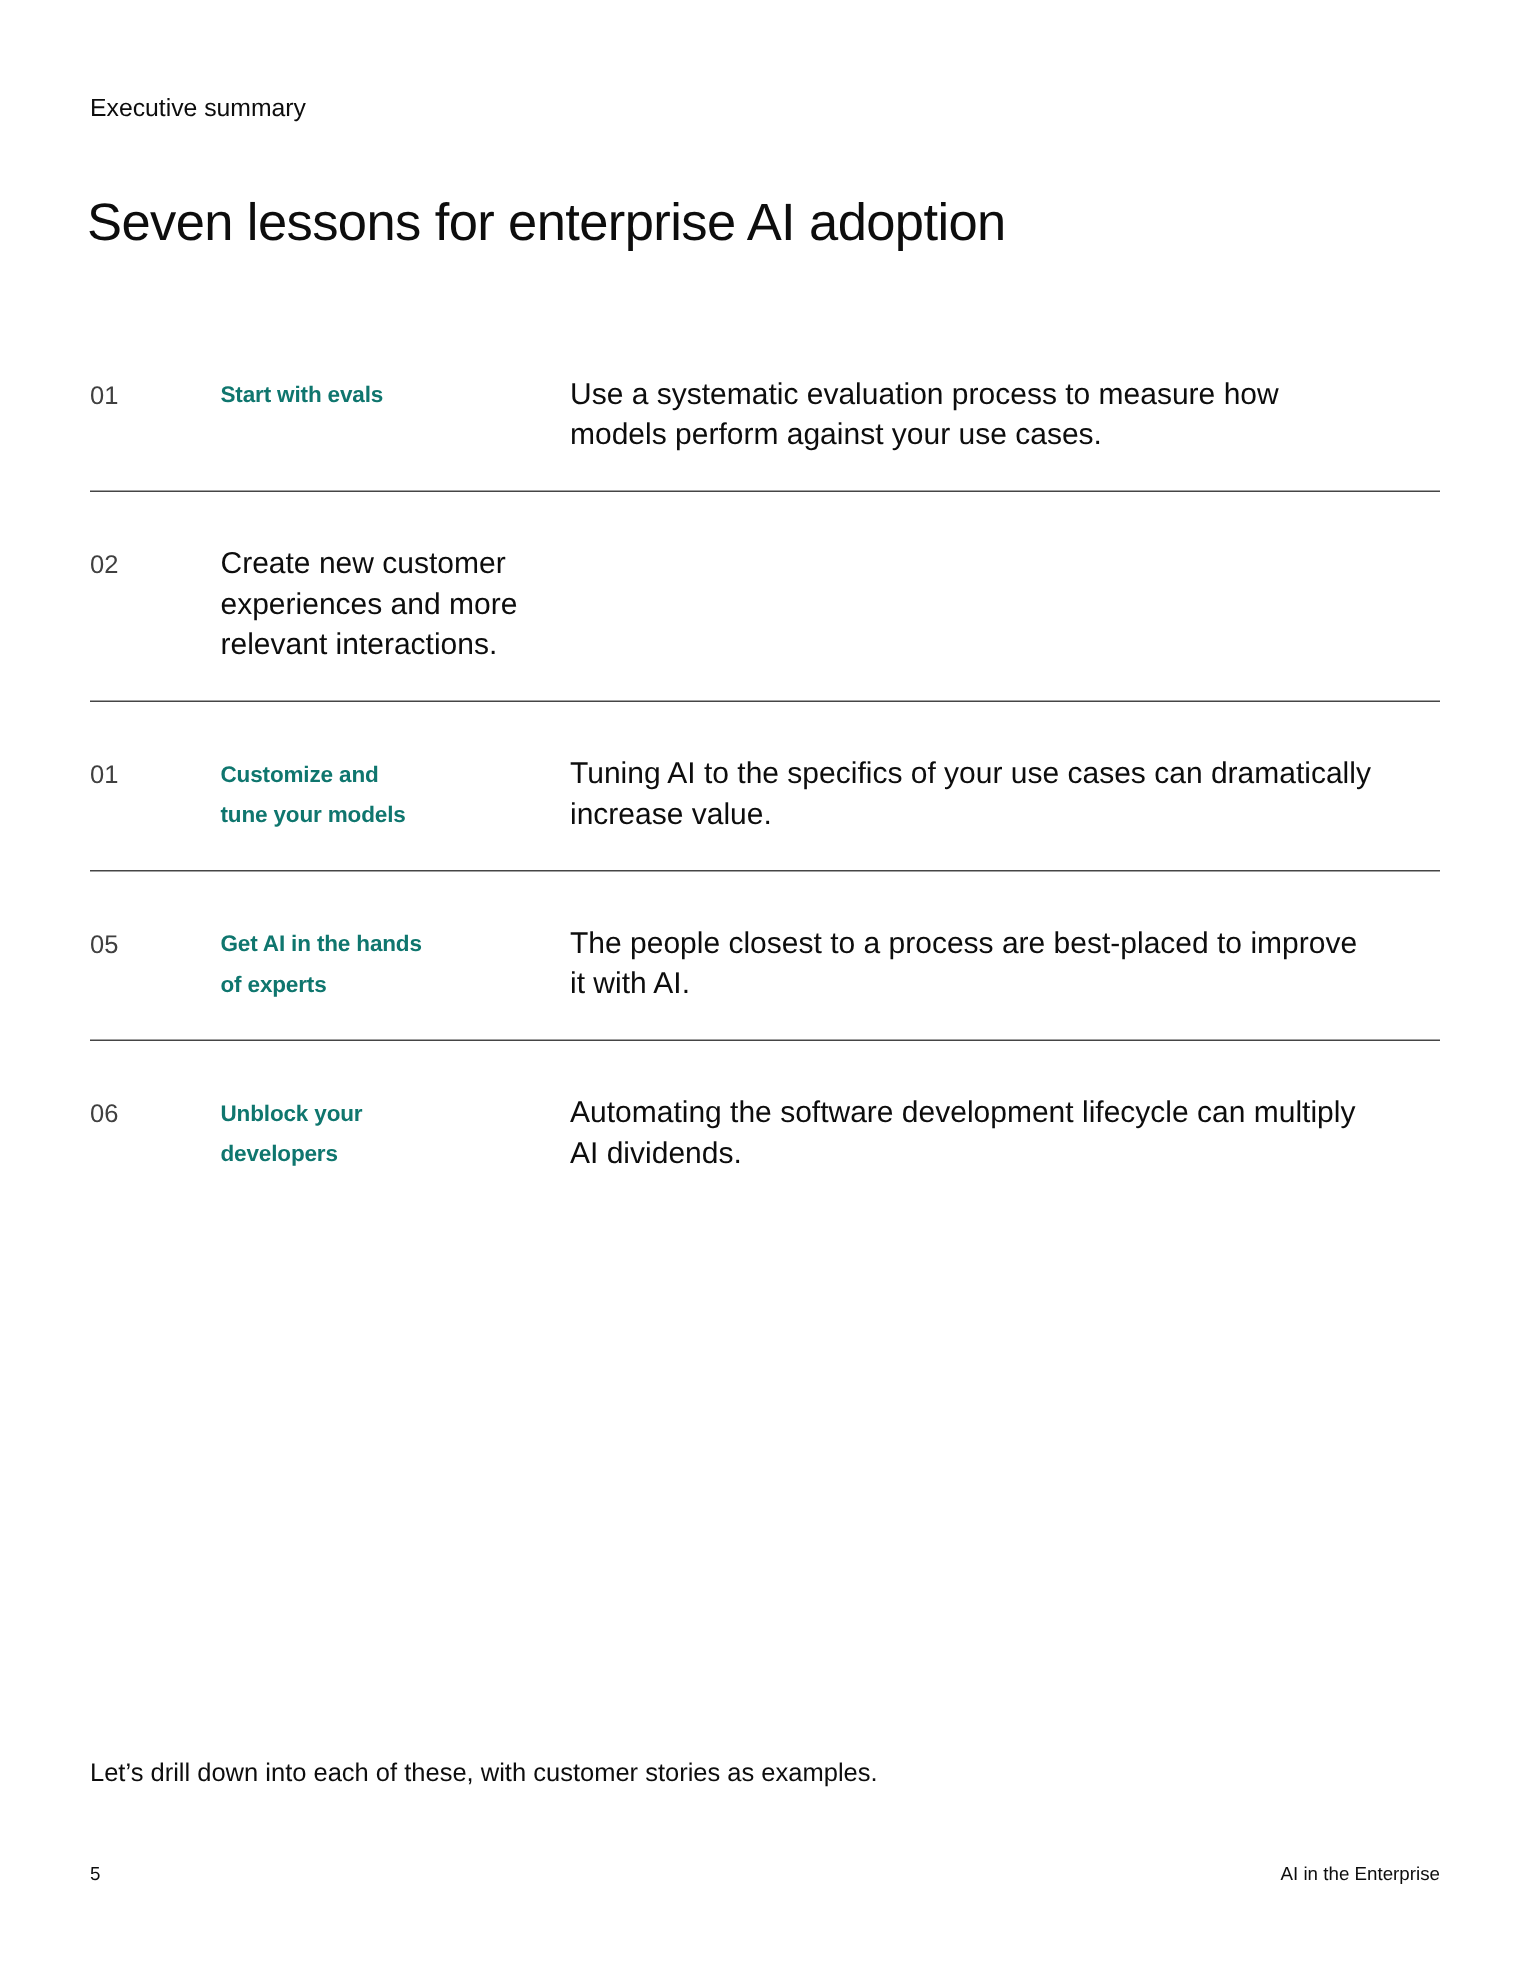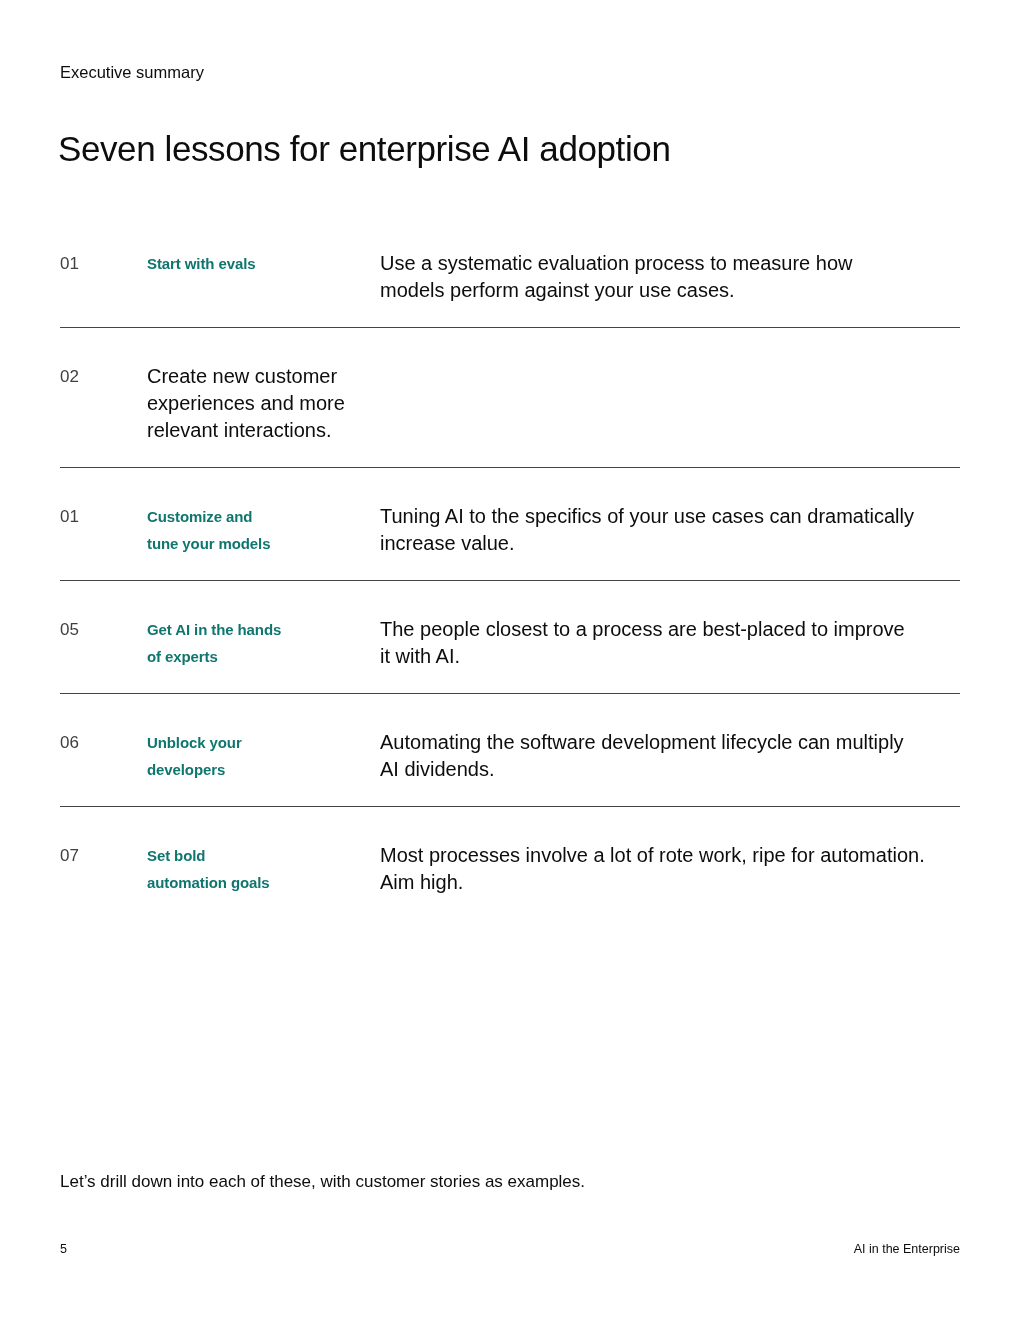--- a/index.html
+++ b/index.html
@@ -130,27 +130,20 @@
     </div>
 
     <div class="lesson-row">
       <div class="lesson-number">06</div>
       <div class="lesson-title">Unblock your
 developers</div>
       <div class="lesson-desc">Automating the software development lifecycle can multiply
 AI dividends.</div>
     </div>
 
-    <div class="lesson-row">
-      <div class="lesson-number">07</div>
-      <div class="lesson-title">Set bold
-automation goals</div>
-      <div class="lesson-desc">Most processes involve a lot of rote work, ripe for automation.
-Aim high.</div>
-    </div>
 
   </div>
 
   <p class="closing">Let’s drill down into each of these, with customer stories as examples.</p>
 
   <div class="footer">
     <span>5</span>
     <span>AI in the Enterprise</span>
   </div>
 

